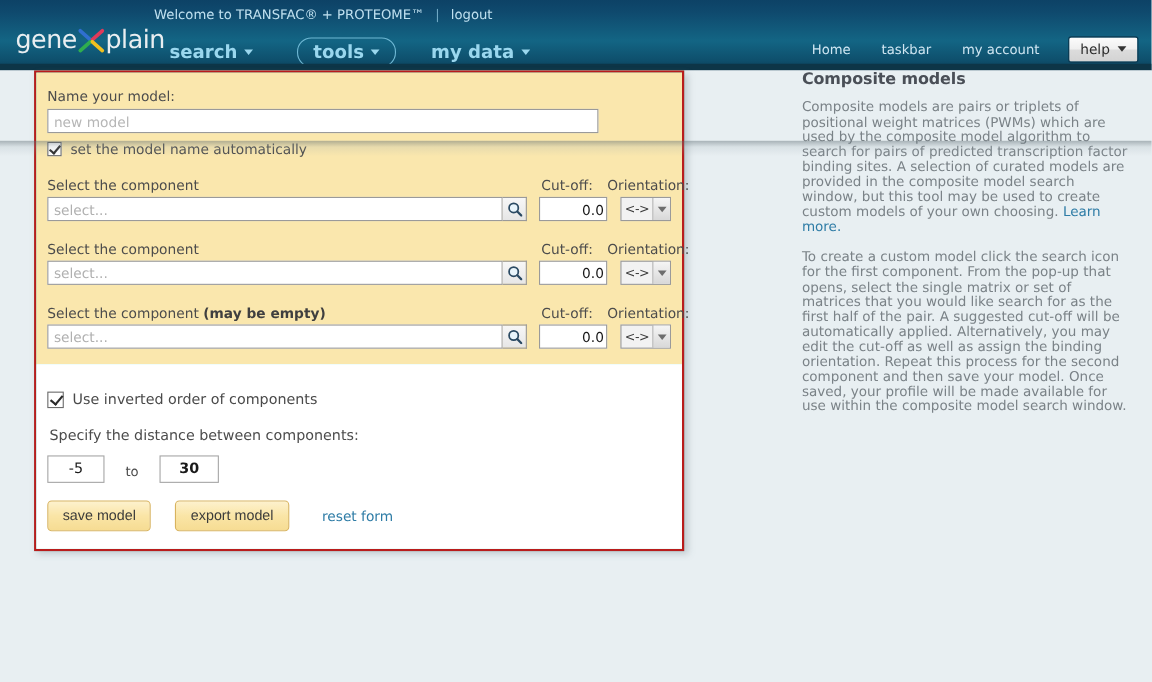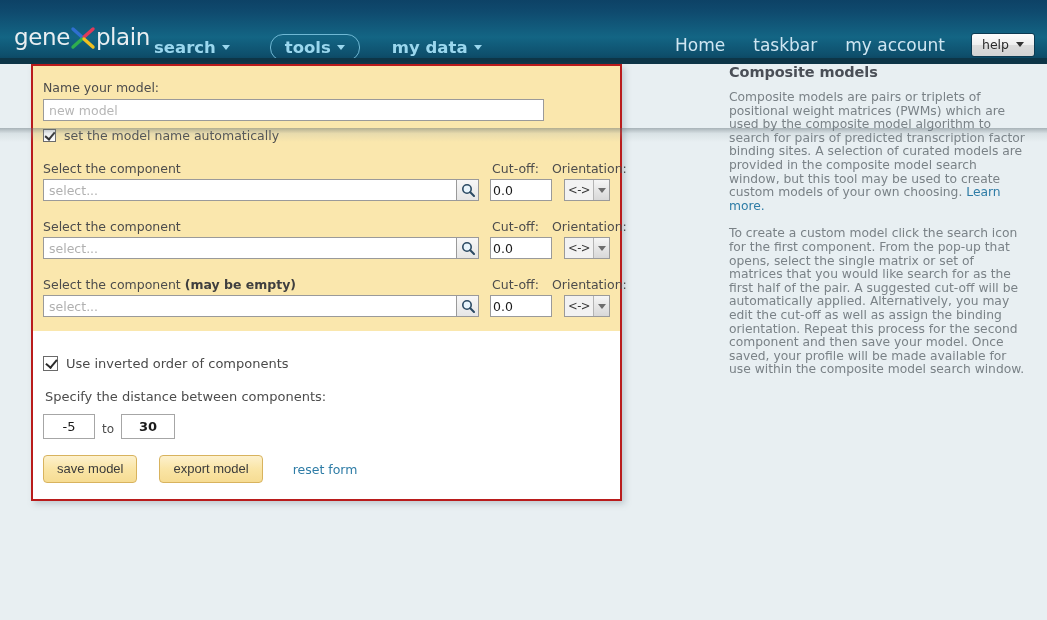--- a/index.html
+++ b/index.html
@@ -78,21 +78,21 @@
     border-left:4px solid transparent;
     border-right:4px solid transparent;
     border-top:5px solid #9ad7ee;
     margin-left:6px;
     vertical-align: 3px;
   }
 
   .rightnav { position:absolute; right:12px; top:33px; white-space:nowrap; }
   .rightnav .rn {
     display:inline-block;
-    font-size: 17px;
+    font-size: 12px;
     color: #cfe6f2;
     margin-left: 28px;
     text-decoration: none;
     vertical-align: middle;
   }
   .helpbtn {
     display:inline-block;
     margin-left: 26px;
     background: linear-gradient(to bottom, #fcfcfc 0%, #efefef 48%, #dcdcdc 52%, #d3d3d3 100%);
     border: 1px solid #0c3a52;
@@ -194,21 +194,21 @@
     display:flex; align-items:center; justify-content:center;
   }
 
   input.cut {
     width: 62px; height: 22px;
     margin-left: 11px;
     border: 1px solid #9a9a9a;
     background:#fff;
     font-size: 12.5px;
     color:#1a1a1a;
-    text-align:left;
+    text-align:right;
     outline:none;
     font-family: "DejaVu Sans", "Liberation Sans", sans-serif;
   }
 
   .orient {
     width: 46px; height: 22px;
     margin-left: 12px;
     border: 1px solid #9a9a9a;
     background:#f2f2f2;
     display:flex; align-items:stretch;
@@ -279,21 +279,21 @@
   input.dist {
     width: 52px; height: 25px;
     border: 1px solid #a6a6a6;
     background:#fff;
     font-size: 13px;
     color:#1a1a1a;
     text-align:center;
     outline:none;
     font-family: "DejaVu Sans", "Liberation Sans", sans-serif;
   }
-  .dist-row .to { font-size:12px; color:#4c4c4c; margin: 0 7px; align-self:flex-end; padding-bottom:3px; }
+  .dist-row .to { font-size:12px; color:#4c4c4c; margin: 0 19px; align-self:flex-end; padding-bottom:3px; }
   input.dist.second { width: 54px; font-weight: bold; }
 
   .btnrow { display:flex; align-items:center; margin-top: 16px; }
   .btn {
     background: linear-gradient(to bottom,#fdf1cd 0%,#fae5a6 50%,#f6dc93 100%);
     border: 1px solid #d8b35e;
     border-radius: 4px;
     font-size: 13px;
     color:#3b3b3b;
     padding: 5px 13px 6px 13px;
@@ -326,20 +326,23 @@
 
   <div class="logo">
     <span class="lg-a">gene</span><span class="lg-x"><svg width="26" height="24" viewBox="0 0 26 24">
           <path d="M3 3 L12 11" stroke="#2f6fd0" stroke-width="3.4" stroke-linecap="round" fill="none"></path>
           <path d="M23 3 L14 11" stroke="#e03a5a" stroke-width="3.4" stroke-linecap="round" fill="none"></path>
           <path d="M3 21 L12 13" stroke="#2fae4e" stroke-width="3.4" stroke-linecap="round" fill="none"></path>
           <path d="M23 21 L14 13" stroke="#f0c020" stroke-width="3.4" stroke-linecap="round" fill="none"></path>
         </svg></span><span class="lg-b">plain</span>
   </div>
 
+  <div class="welcome">
+    <span>Welcome to TRANSFAC® + PROTEOME™</span><span class="sep">|</span><a href="#">logout</a>
+  </div>
 
   <div class="mainnav">
     <span class="navitem"><span>search</span><i class="caret"></i></span><span class="navitem boxed"><span>tools</span><i class="caret"></i></span><span class="navitem"><span>my data</span><i class="caret"></i></span>
   </div>
 
   <div class="rightnav">
     <a href="#" class="rn">Home</a><a href="#" class="rn">taskbar</a><a href="#" class="rn">my account</a><span class="helpbtn"><span>help</span><i class="caret2"></i></span>
   </div>
 </div>
 

